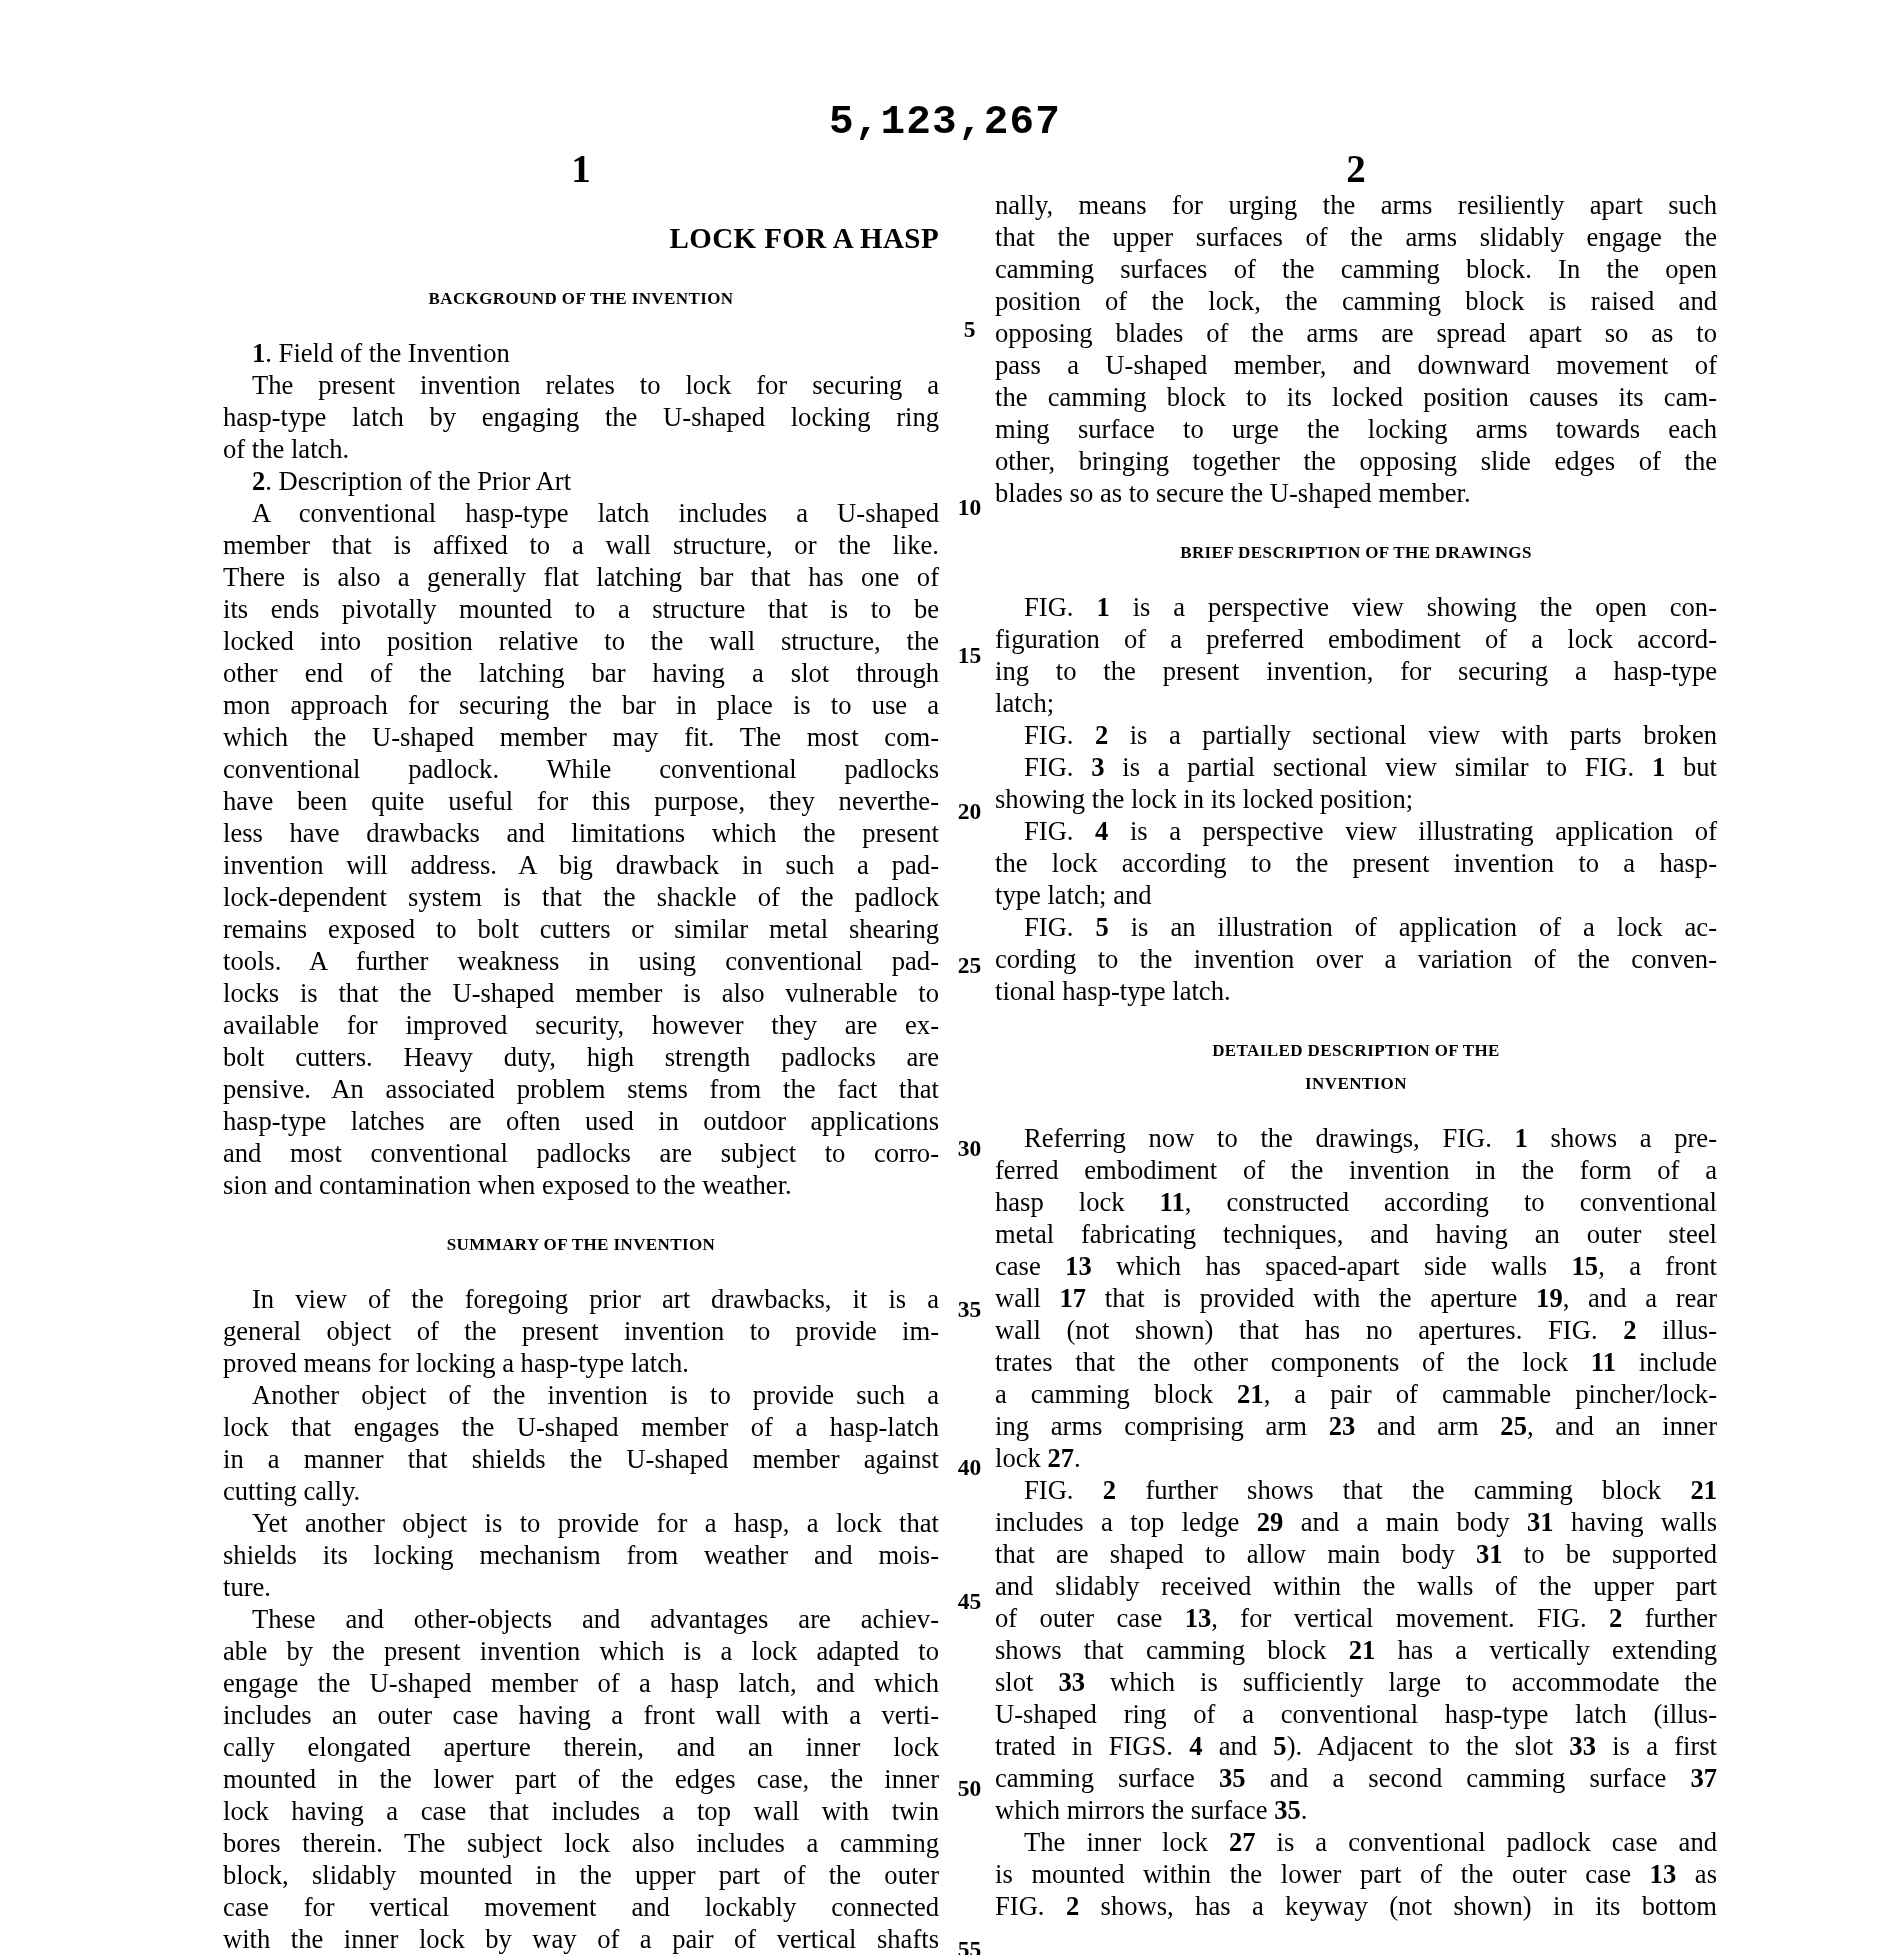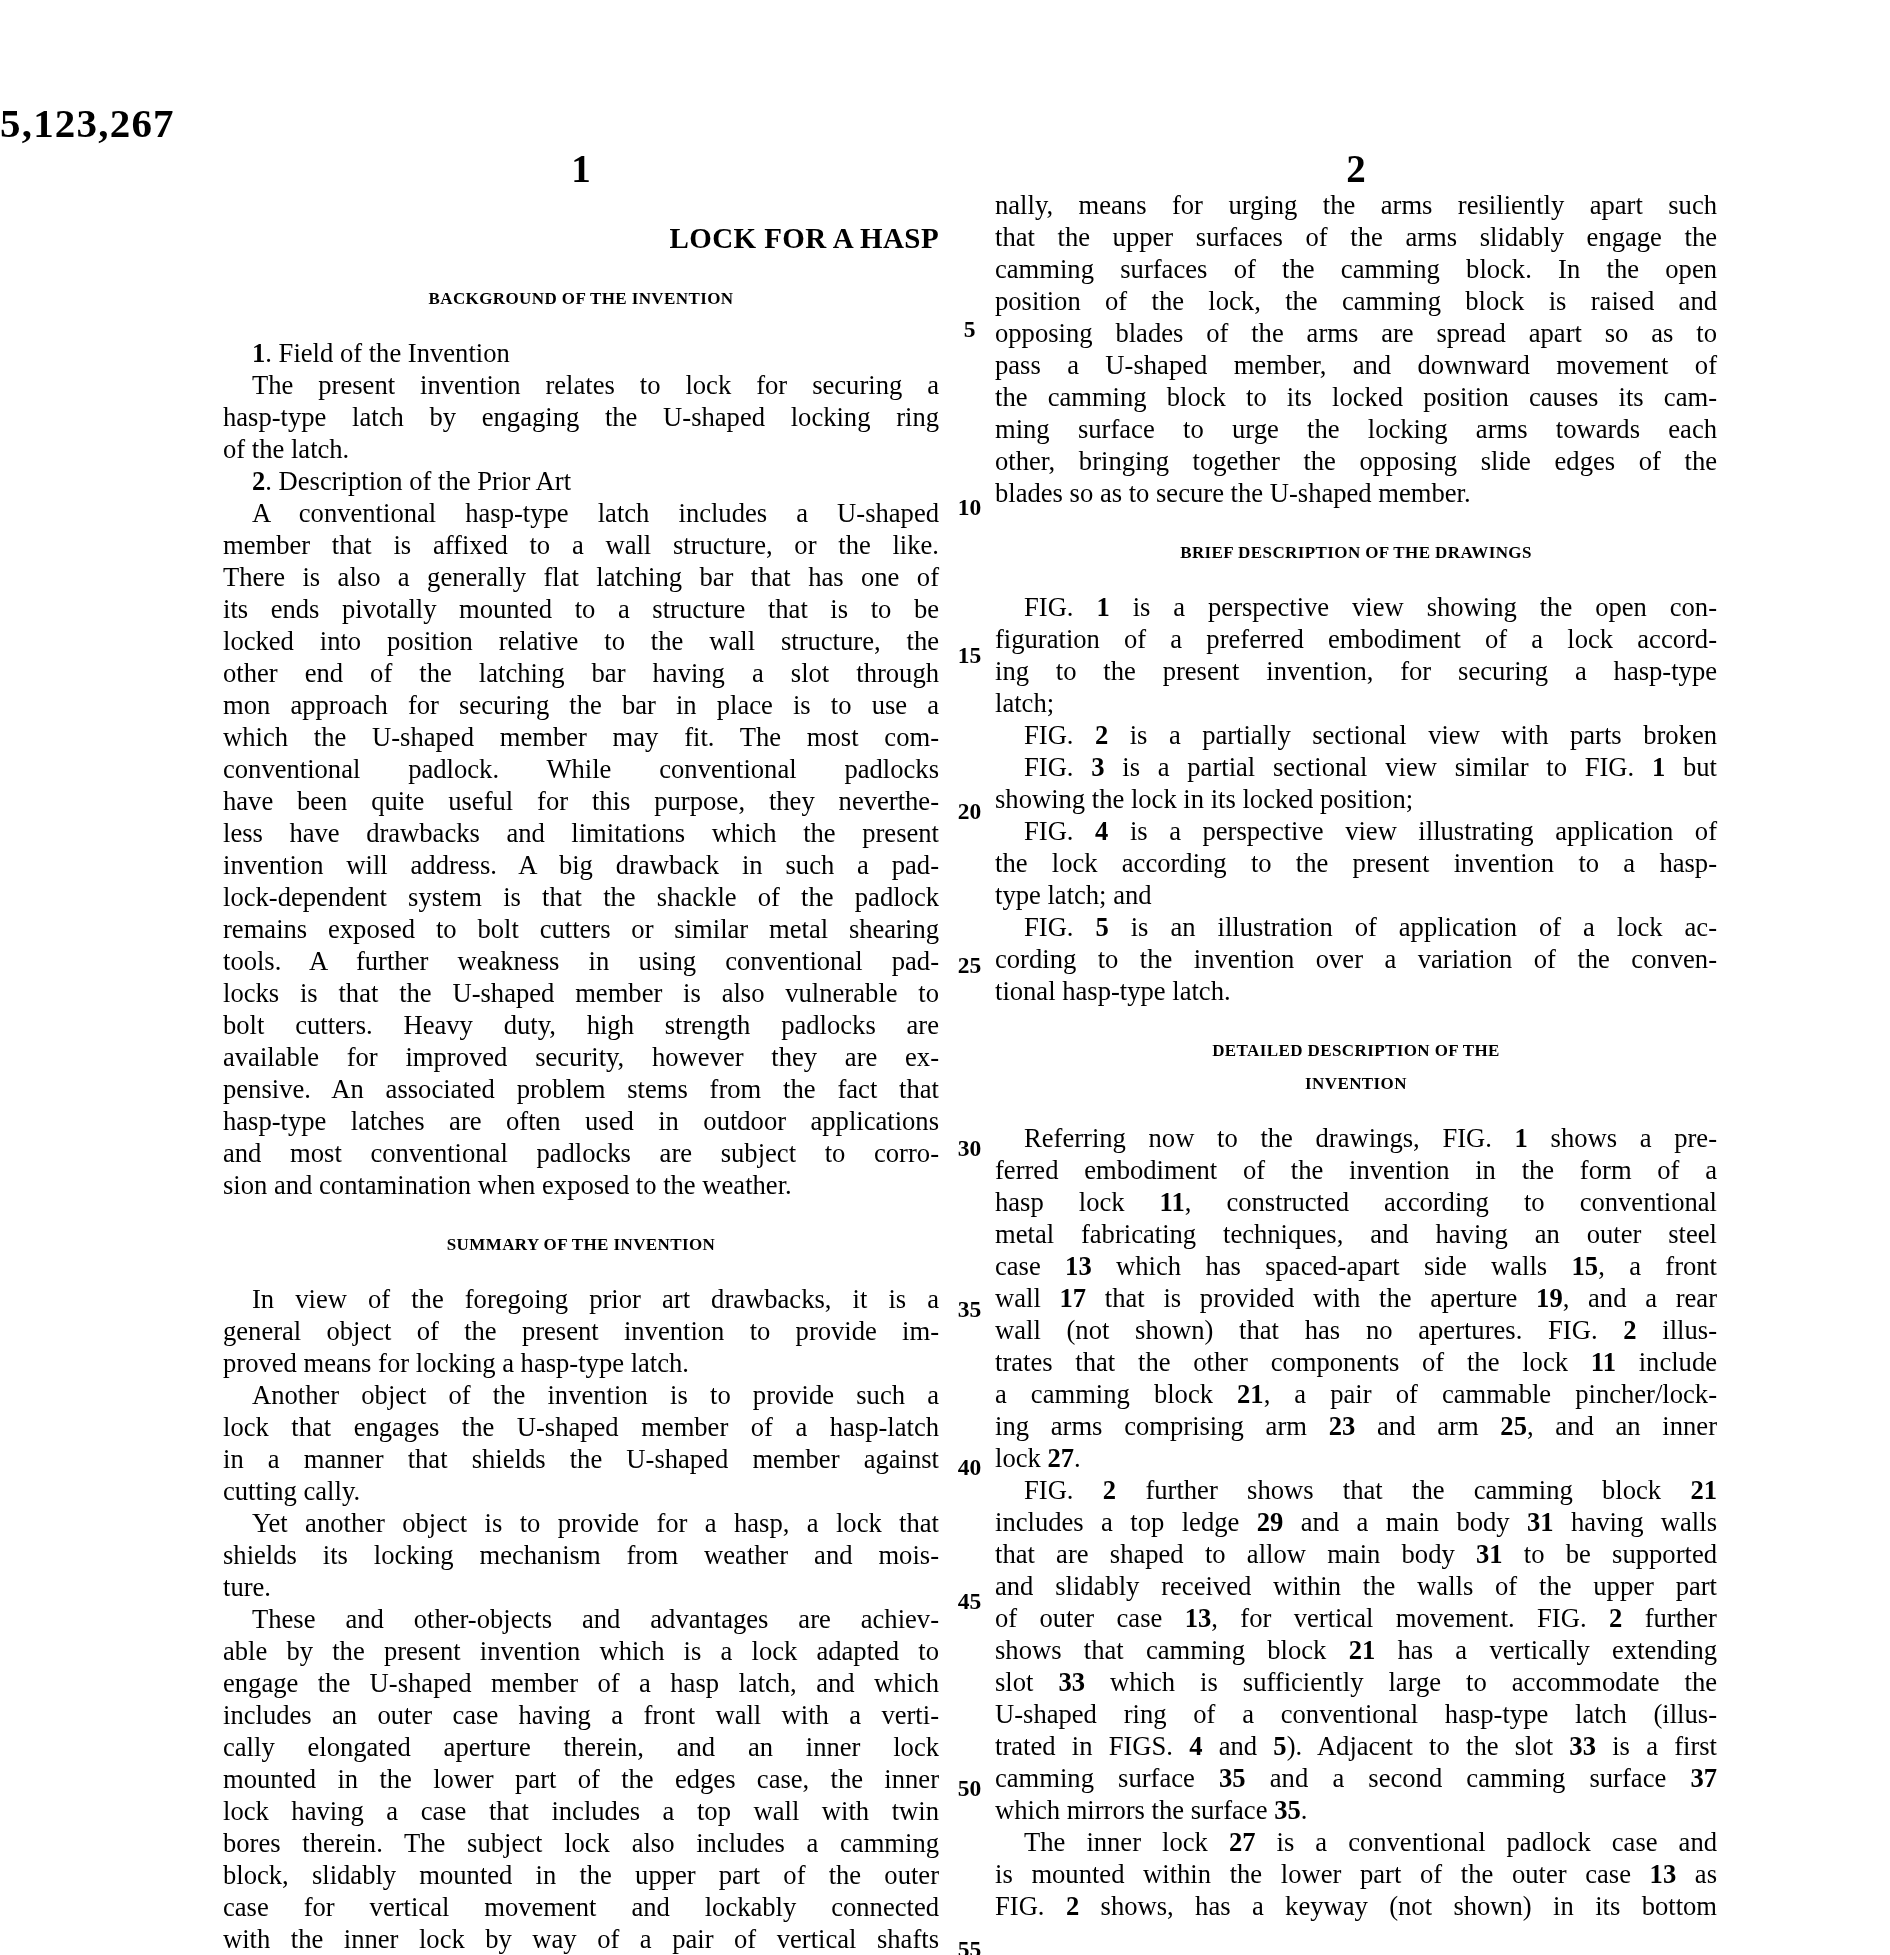--- a/index.html
+++ b/index.html
@@ -10,23 +10,25 @@
     background: #ffffff;
     font-family: "Liberation Serif", "DejaVu Serif", serif;
     color: #000;
     overflow: hidden;
   }
   .patent-number {
     position: absolute;
     top: 99px;
     left: 0;
     width: 100%;
+    text-align: center;
     font-size: 41px;
     font-weight: bold;
     letter-spacing: 1.2px;
+    font-family: Liberation Mono, monospace;
   }
   .col { position: absolute; top: 148px; }
   .col1 { left: 223px;  width: 716px; }
   .col2 { left: 995px; width: 722px; }
   .col-digit {
     text-align: center;
     font-weight: bold;
     font-size: 39px;
     line-height: 41px;
   }
@@ -100,22 +102,22 @@
         <div class="line">mon approach for securing the bar in place is to use a</div>
         <div class="line">which the U-shaped member may fit. The most com-</div>
         <div class="line">conventional padlock. While conventional padlocks</div>
         <div class="line">have been quite useful for this purpose, they neverthe-</div>
         <div class="line">less have drawbacks and limitations which the present</div>
         <div class="line">invention will address. A big drawback in such a pad-</div>
         <div class="line">lock-dependent system is that the shackle of the padlock</div>
         <div class="line">remains exposed to bolt cutters or similar metal shearing</div>
         <div class="line">tools. A further weakness in using conventional pad-</div>
         <div class="line">locks is that the U-shaped member is also vulnerable to</div>
+        <div class="line">available for improved security, however they are ex-</div>
         <div class="line">bolt cutters. Heavy duty, high strength padlocks are</div>
-        <div class="line">available for improved security, however they are ex-</div>
         <div class="line">pensive. An associated problem stems from the fact that</div>
         <div class="line">hasp-type latches are often used in outdoor applications</div>
         <div class="line">and most conventional padlocks are subject to corro-</div>
         <div class="line end">sion and contamination when exposed to the weather.</div>
       </div>
       <div class="heading">
         <div>SUMMARY OF THE INVENTION</div>
       </div>
       <div class="para">
         <div class="line first">In view of the foregoing prior art drawbacks, it is a</div>

